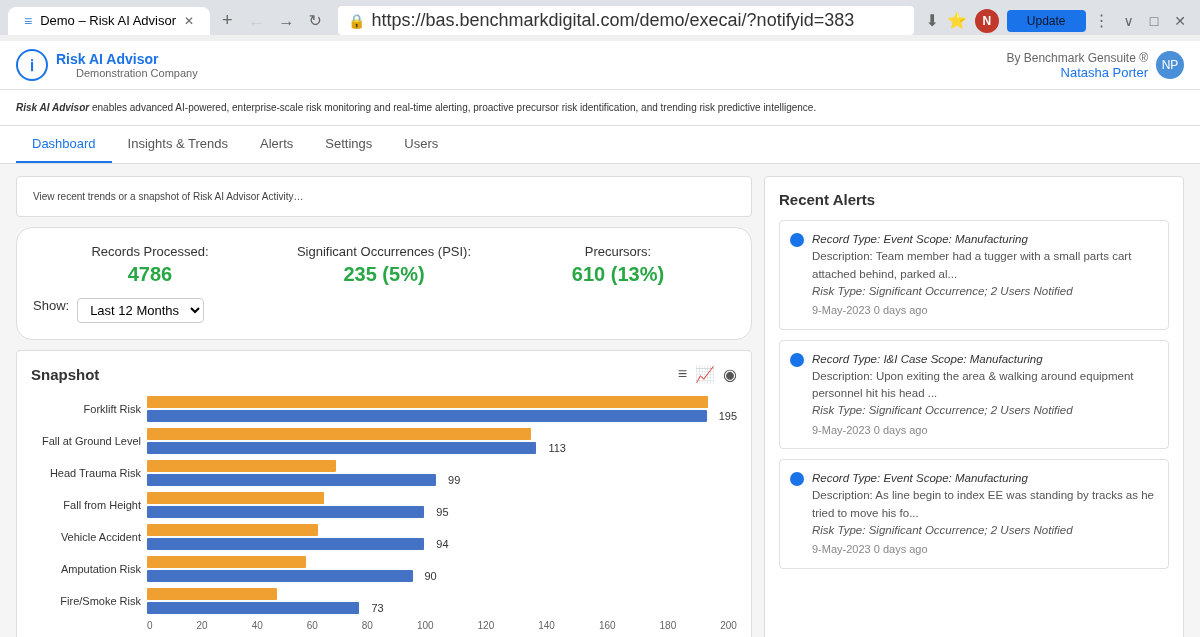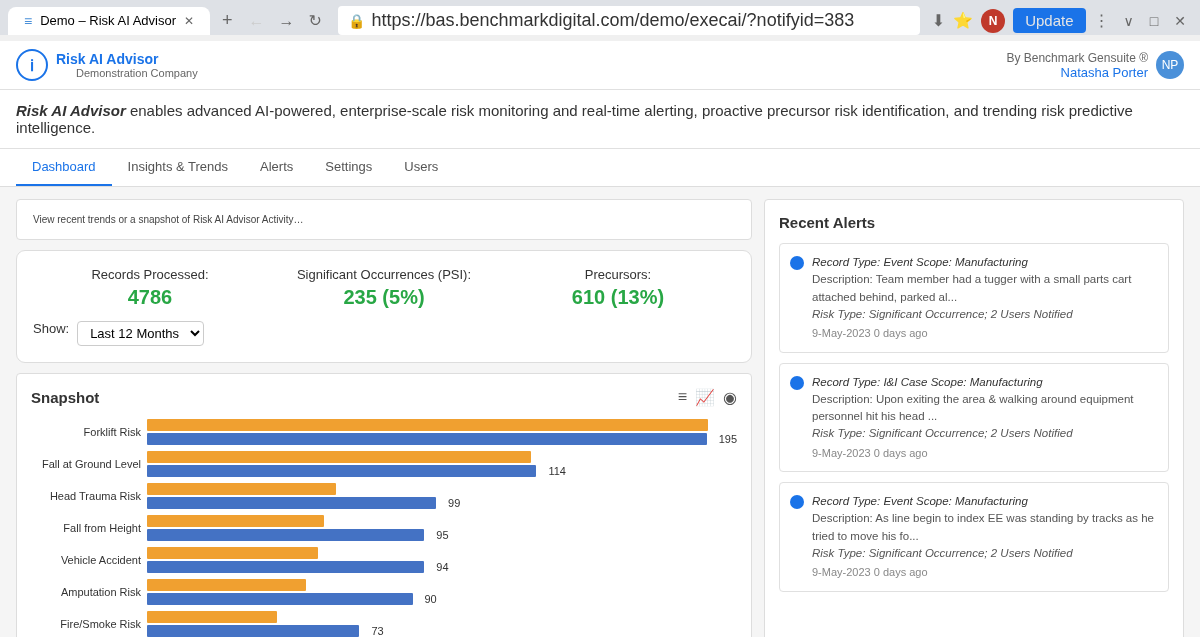--- a/index.html
+++ b/index.html
@@ -12,56 +12,56 @@
     .browser-tab-close { color: #666; font-size: 12px; cursor: pointer; }
     .browser-tab-new { background: transparent; border: none; font-size: 18px; color: #666; cursor: pointer; padding: 4px 8px; }
     .browser-controls { display: flex; align-items: center; gap: 6px; background: white; border-radius: 4px; padding: 4px 10px; flex: 1; margin: 0 8px; }
     .browser-url { flex: 1; font-size: 18px; color: #333; border: none; outline: none; background: transparent; }
     .browser-nav { display: flex; align-items: center; gap: 6px; }
     .nav-btn { background: none; border: none; font-size: 16px; color: #666; cursor: pointer; padding: 2px 4px; }
     .nav-btn.disabled { color: #ccc; }
     .browser-right { display: flex; align-items: center; gap: 8px; }
     .win-controls { display: flex; gap: 4px; }
     .win-btn { background: none; border: none; font-size: 14px; color: #666; cursor: pointer; padding: 2px 6px; }
-    .update-btn { background: #1a73e8; color: #e5e5e5; border: none; border-radius: 4px; padding: 4px 12px; font-size: 15px; cursor: pointer; }
+    .update-btn { background: #1a73e8; color: #0f172a; border: none; border-radius: 4px; padding: 4px 20px; font-size: 12px; cursor: pointer; }
     .profile-icon { width: 24px; height: 24px; border-radius: 50%; background: #c0392b; color: white; display: flex; align-items: center; justify-content: center; font-size: 12px; font-weight: bold; }
     .menu-btn { background: none; border: none; font-size: 16px; color: #666; cursor: pointer; }
 
     
     .app-header { background: white; border-bottom: 1px solid #e0e0e0; padding: 8px 16px; display: flex; align-items: center; justify-content: space-between; }
     .app-logo { display: flex; align-items: center; gap: 8px; }
     .logo-icon { width: 32px; height: 32px; border-radius: 50%; border: 2px solid #1a73e8; display: flex; align-items: center; justify-content: center; font-size: 14px; color: #1a73e8; font-weight: bold; }
     .app-name { font-size: 14px; font-weight: 600; color: #1a73e8; line-height: 1.2; }
     .app-subtitle { font-size: 11px; color: #666; padding-left: 20px; }
     .header-right { text-align: right; display: flex; align-items: center; gap: 8px; }
     .benchmark-text { font-size: 12px; color: #666; }
     .user-name { font-size: 13px; color: #1a73e8; font-weight: 500; }
     .user-avatar { width: 28px; height: 28px; border-radius: 50%; background: #4a90d9; display: flex; align-items: center; justify-content: center; color: white; font-size: 12px; }
 
     
-    .desc-banner { background: white; padding: 12px 16px; border-bottom: 1px solid #e0e0e0; font-size: 15px; color: #333; }
+    .desc-banner { background: white; padding: 12px 16px; border-bottom: 1px solid #e0e0e0; font-size: 10px; color: #333; }
     .desc-banner strong { font-style: italic; font-weight: 600; }
 
     
     .tabs { background: white; border-bottom: 1px solid #ddd; padding: 0 16px; display: flex; gap: 0; }
     .tab { padding: 10px 16px; font-size: 13px; cursor: pointer; border-bottom: 2px solid transparent; color: #555; }
     .tab.active { border-bottom: 2px solid #1a73e8; color: #1a73e8; font-weight: 500; }
 
     
     .main-content { background: #f5f5f5; padding: 12px 16px; min-height: calc(637px - 200px); }
     .content-wrapper { display: flex; gap: 12px; }
 
     
     .left-panel { flex: 1; display: flex; flex-direction: column; gap: 10px; }
 
     
     .snapshot-banner { background: white; border: 1px solid #ddd; border-radius: 4px; padding: 14px 16px; font-size: 10px; color: #444; }
 
     
-    .stats-card { background: white; border: 1px solid #ddd; border-radius: 9px; padding: 16px; }
+    .stats-card { background: white; border: 1px solid #ddd; border-radius: 16px; padding: 16px; }
     .stats-row { display: flex; gap: 0; margin-bottom: 12px; }
     .stat-item { flex: 1; text-align: center; }
     .stat-label { font-size: 13px; color: #333; font-weight: 500; margin-bottom: 4px; }
     .stat-value { font-size: 20px; font-weight: 700; color: #28a745; }
     .show-row { display: flex; gap: 8px; font-size: 13px; color: #333; }
     .show-select { border: 1px solid #ccc; border-radius: 4px; padding: 3px 8px; font-size: 13px; cursor: pointer; background: white; }
 
     
     .chart-card { background: white; border: 1px solid #ddd; border-radius: 4px; padding: 14px; }
     .chart-header { display: flex; align-items: center; justify-content: space-between; margin-bottom: 12px; }
@@ -226,21 +226,21 @@
           </div>
 
           <div class="bar-row">
             <div class="bar-label">Fall at Ground Level</div>
             <div class="bar-container">
               <div class="bar-pair">
                 <div class="bar-orange" style="width: 65%;"></div>
               </div>
               <div class="bar-pair">
                 <div class="bar-blue" style="width: 66%;"></div>
-                <span class="bar-value">114</span>
+                <span class="bar-value">113</span>
               </div>
             </div>
           </div>
 
           <div class="bar-row">
             <div class="bar-label">Head Trauma Risk</div>
             <div class="bar-container">
               <div class="bar-pair">
                 <div class="bar-orange" style="width: 32%;"></div>
               </div>

